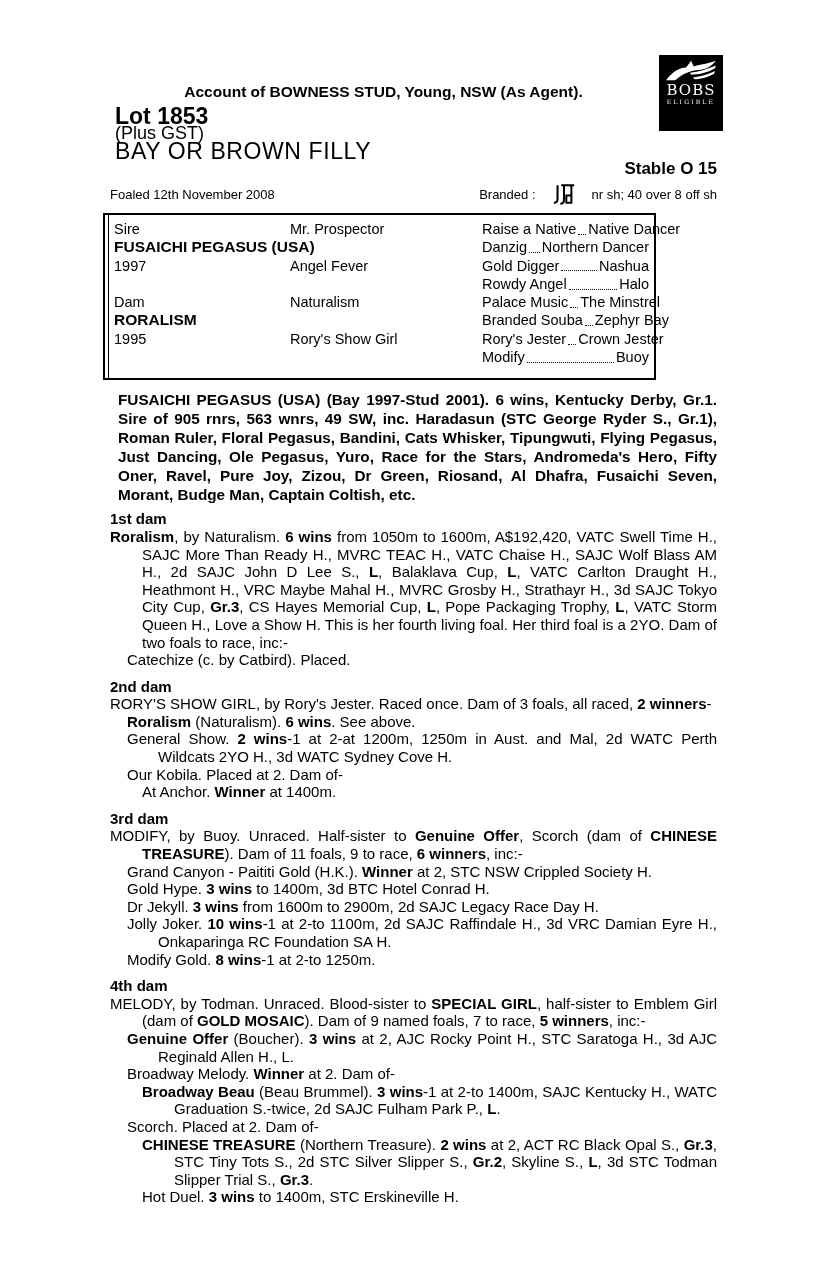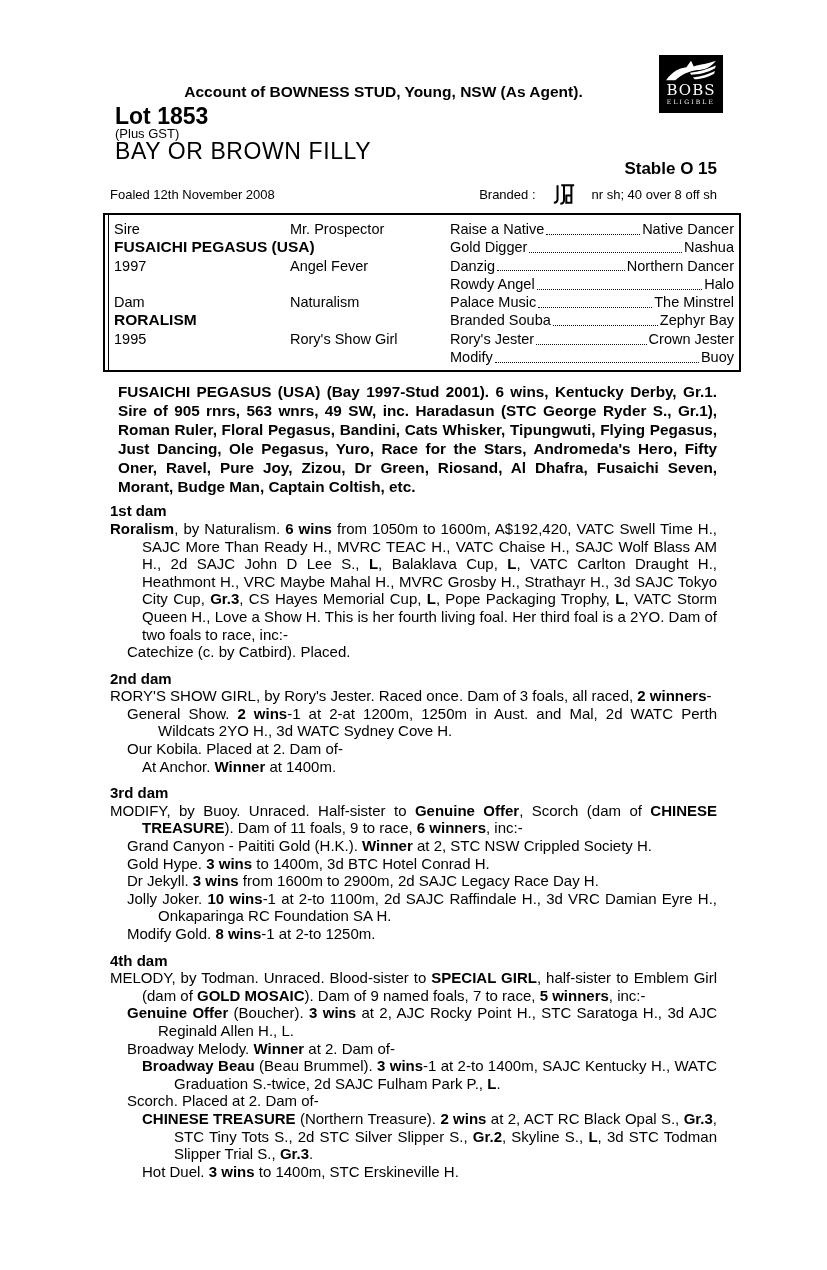--- a/index.html
+++ b/index.html
@@ -3,49 +3,49 @@
 <meta charset="utf-8">
 <style>
   html,body { margin:0; padding:0; background:#fff; }
   .page {
     position:relative; width:827px; height:1270px; box-sizing:border-box;
     padding:55px 110px 0 110px; background:#fff; color:#000;
     font-family:"Liberation Sans", sans-serif; font-size:15px; line-height:17.6px;
     overflow:hidden;
   }
   
-  .bobs { position:absolute; top:55px; right:104px; width:64px; height:58px;
+  .bobs { position:absolute; top:55px; right:104px; width:64px; height:76px;
     background:#000; color:#fff; text-align:center; }
   .bobs svg { display:block; margin:4px auto 0 auto; }
   .bobs-word { font-family:"DejaVu Serif", serif; font-size:15px; line-height:14px; letter-spacing:1px; }
   .bobs-sub  { font-family:"DejaVu Serif", serif; font-size:6px; line-height:9px; letter-spacing:2.2px; }
   
   .account { margin-top:28px; padding-right:60px; text-align:center; font-weight:bold; font-size:15.5px; }
   .lot-line { display:flex; align-items:baseline; margin-top:7px; white-space:nowrap;flex-direction:column; }
   .lot   { font-size:23px; font-weight:bold; }
-  .gst   { font-size:13px; margin:0 1px 0 5px; }
+  .gst   { font-size:18px; margin:0 1px 0 5px; }
   .title { font-size:23px; font-weight:normal; letter-spacing:0.6px; }
   .stable{ margin-left:auto; font-size:17px; font-weight:bold; }
   .foaled-line { display:flex; justify-content:space-between; align-items:center; margin-top:6px; font-size:13px; }
   .branded { display:flex; align-items:center; gap:16px; }
   .brand-glyph { display:inline-flex; }
   
-  .ped-box { margin-top:8px; margin-left:-7px; width:638px; box-sizing:border-box;
-    border:2px solid #000; position:relative; padding:5px 5px 4px 9px;
+  .ped-box { margin-top:8px; margin-left:-7px; width:553px; box-sizing:border-box;
+    border:2px solid #000; position:relative; padding:5px 5px 12px 9px;
     font-size:14.5px; line-height:18.3px; }
   .ped-box::before { content:""; position:absolute; left:3px; top:0; bottom:0; width:1px; background:#000; }
   .ped-block { display:flex; }
   .ped-c1 { width:176px; flex:none; white-space:nowrap; }
   .ped-lbl {}
   .ped-name { font-weight:bold; font-size:15.5px; }
   .ped-year {}
   .ped-c2 { width:160px; flex:none; }
   .ped-c2 .ped-g { height:36.6px; }
   .ped-c3 { flex:1; min-width:0; }
-  .l-row { display:flex; height:18.3px; white-space:nowrap; }
+  .l-row { display:flex; height:18.3px; white-space:nowrap;margin-left:32px; }
   .l-dots { flex:1 1 auto; min-width:8px; border-bottom:1.5px dotted #111; margin:0 2px 3.5px 2px; align-self:flex-end; }
   
   .sire-par { margin-top:10px; padding-left:8px; font-weight:bold; font-size:15.3px;
     line-height:19px; text-align:justify; }
   .sec { margin-top:9px; }
   #sections .sec:first-child { margin-top:6px; }
   .sec-h { font-weight:bold; }
   .para { text-align:justify; margin:0; }
   .para.dam { padding-left:32px; text-indent:-32px; }
   .para.p1  { padding-left:48px; text-indent:-31px; }
@@ -105,28 +105,28 @@
           <div class="ped-g">Mr. Prospector</div>
           <div class="ped-g">Angel Fever</div>
         </div>
         <div class="ped-c3">
           <div class="l-row">
             <span>Raise a Native</span>
             <span class="l-dots"></span>
             <span>Native Dancer</span>
           </div>
           <div class="l-row">
+            <span>Danzig</span>
+            <span class="l-dots"></span>
+            <span>Northern Dancer</span>
+          </div>
+          <div class="l-row">
             <span>Gold Digger</span>
             <span class="l-dots"></span>
             <span>Nashua</span>
-          </div>
-          <div class="l-row">
-            <span>Danzig</span>
-            <span class="l-dots"></span>
-            <span>Northern Dancer</span>
           </div>
           <div class="l-row">
             <span>Rowdy Angel</span>
             <span class="l-dots"></span>
             <span>Halo</span>
           </div>
         </div>
       </div>
       <div class="ped-block">
         <div class="ped-c1">
@@ -167,20 +167,21 @@
 
   <div id="sections">
       <div class="sec">
         <div class="sec-h">1st dam</div>
         <div class="para dam"><span class="b">Roralism</span><span>, by Naturalism. </span><span class="b">6 wins</span><span> from 1050m to 1600m, A$192,420, VATC Swell Time H., SAJC More Than Ready H., MVRC TEAC H., VATC Chaise H., SAJC Wolf Blass AM H., 2d SAJC John D Lee S., </span><span class="b">L</span><span>, Balaklava Cup, </span><span class="b">L</span><span>, VATC Carlton Draught H., Heathmont H., VRC Maybe Mahal H., MVRC Grosby H., Strathayr H., 3d SAJC Tokyo City Cup, </span><span class="b">Gr.3</span><span>, CS Hayes Memorial Cup, </span><span class="b">L</span><span>, Pope Packaging Trophy, </span><span class="b">L</span><span>, VATC Storm Queen H., Love a Show H. This is her fourth living foal. Her third foal is a 2YO. Dam of two foals to race, inc:-</span></div>
         <div class="para p1"><span>Catechize (c. by Catbird). Placed.</span></div>
       </div>
       <div class="sec">
         <div class="sec-h">2nd dam</div>
         <div class="para dam"><span>RORY'S SHOW GIRL, by Rory's Jester. Raced once. Dam of 3 foals, all raced, </span><span class="b">2 winners</span><span>-</span></div>
+        <div class="para p1"><span class="b">Roralism</span><span> (Naturalism). </span><span class="b">6 wins</span><span>. See above.</span></div>
         <div class="para p1"><span>General Show. </span><span class="b">2 wins</span><span>-1 at 2-at 1200m, 1250m in Aust. and Mal, 2d WATC Perth Wildcats 2YO H., 3d WATC Sydney Cove H.</span></div>
         <div class="para p1"><span>Our Kobila. Placed at 2. Dam of-</span></div>
         <div class="para p2"><span>At Anchor. </span><span class="b">Winner</span><span> at 1400m.</span></div>
       </div>
       <div class="sec">
         <div class="sec-h">3rd dam</div>
         <div class="para dam"><span>MODIFY, by Buoy. Unraced. Half-sister to </span><span class="b">Genuine Offer</span><span>, Scorch (dam of </span><span class="b">CHINESE TREASURE</span><span>). Dam of 11 foals, 9 to race, </span><span class="b">6 winners</span><span>, inc:-</span></div>
         <div class="para p1"><span>Grand Canyon - Paititi Gold (H.K.). </span><span class="b">Winner</span><span> at 2, STC NSW Crippled Society H.</span></div>
         <div class="para p1"><span>Gold Hype. </span><span class="b">3 wins</span><span> to 1400m, 3d BTC Hotel Conrad H.</span></div>
         <div class="para p1"><span>Dr Jekyll. </span><span class="b">3 wins</span><span> from 1600m to 2900m, 2d SAJC Legacy Race Day H.</span></div>

